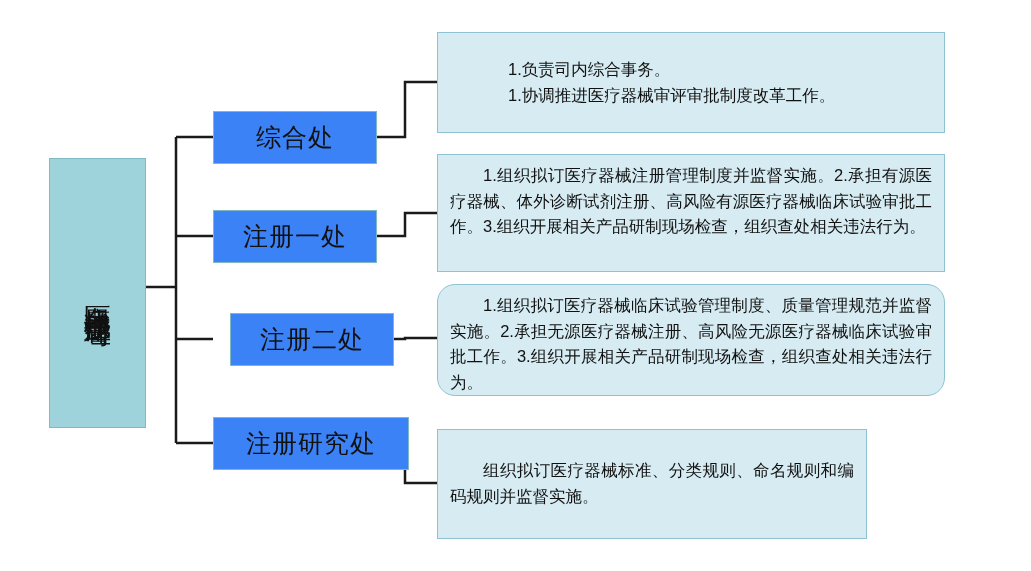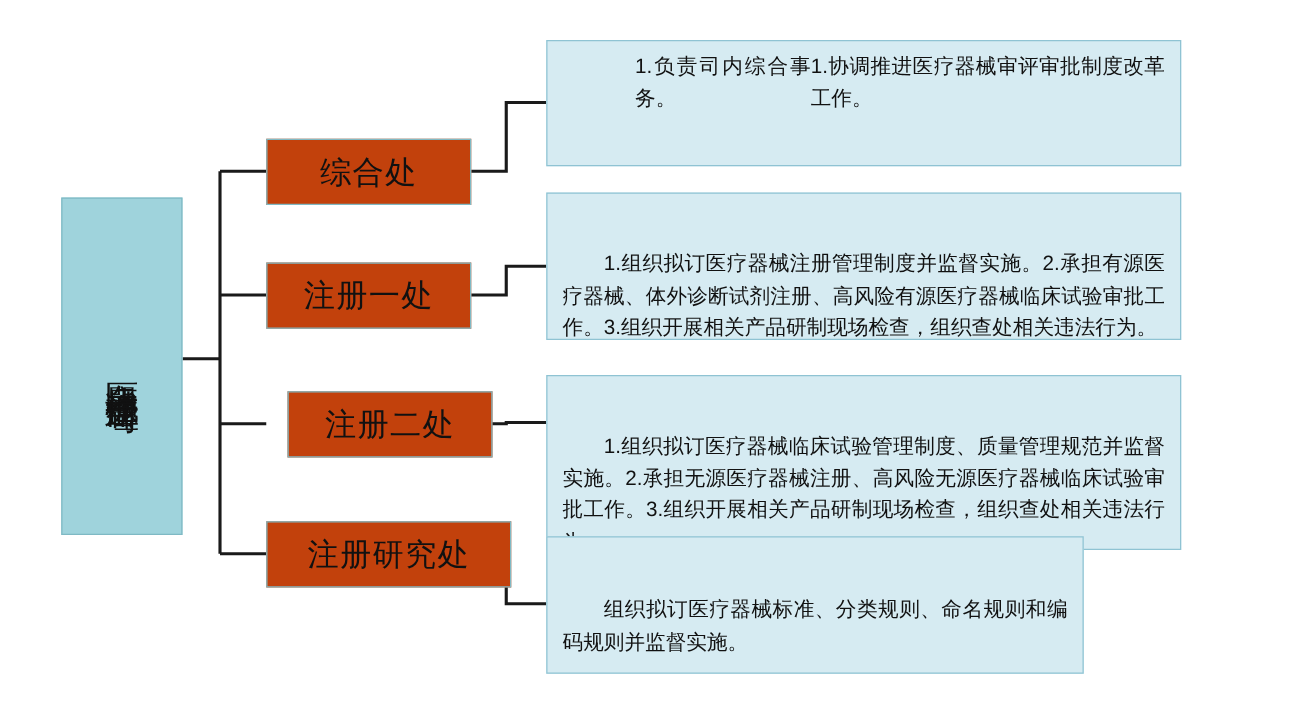--- a/index.html
+++ b/index.html
@@ -21,21 +21,21 @@
     position: absolute;
     left: 0;
     top: 0;
     width: 1031px;
     height: 571px;
     pointer-events: none;
   }
   .node {
     position: absolute;
     box-sizing: border-box;
-    background: #c2410c;
+    background: #3b82f6;
     border: 1px solid #7fb9c4;
     display: flex;
     align-items: center;
     justify-content: center;
     text-align: center;
     color: #111111;
   }
   .root-node {
     background: #9fd3dc;
     border: 1px solid #7fb9c4;
@@ -60,21 +60,20 @@
     text-align: justify;
     text-justify: inter-ideograph;
     overflow: hidden;
   }
   .desc-line {
     display: block;
     white-space: pre-wrap;
   }
   .desc-indent {
     text-indent: 2em;
-    margin-top: 36px;
   }
 </style>
 </head>
 <body>
 
 <div id="canvas">
 
   <svg class="connectors" viewBox="0 0 1031 571">
 
     <path d="M146,287 L176,287" stroke="#1a1a1a" stroke-width="2.5" fill="none"></path>
@@ -105,30 +104,30 @@
   </div>
 
   <div class="node dept-node" style="left:230px; top:313px; width:164px; height:53px;">
     <span>注册二处</span>
   </div>
 
   <div class="node dept-node" style="left:213px; top:417px; width:196px; height:53px;align-items:center;">
     <span>注册研究处</span>
   </div>
 
-  <div class="desc" style="left:437px; top:32px; width:508px; height:101px; display:flex; flex-direction:row; justify-content:center; padding-left:70px;">
+  <div class="desc" style="left:437px; top:32px; width:508px; height:101px; display:flex; flex-direction:column; justify-content:center; padding-left:70px;">
     <span class="desc-line">1.负责司内综合事务。</span>
     <span class="desc-line">1.协调推进医疗器械审评审批制度改革工作。</span>
   </div>
 
   <div class="desc" style="left:437px; top:154px; width:508px; height:118px;">
     <span class="desc-line desc-indent">1.组织拟订医疗器械注册管理制度并监督实施。2.承担有源医疗器械、体外诊断试剂注册、高风险有源医疗器械临床试验审批工作。3.组织开展相关产品研制现场检查，组织查处相关违法行为。</span>
   </div>
 
-  <div class="desc" style="left:437px; top:300px; width:508px; height:140px;">
+  <div class="desc" style="left:437px; top:284px; width:508px; height:112px;border-radius:18px;">
     <span class="desc-line desc-indent">1.组织拟订医疗器械临床试验管理制度、质量管理规范并监督实施。2.承担无源医疗器械注册、高风险无源医疗器械临床试验审批工作。3.组织开展相关产品研制现场检查，组织查处相关违法行为。</span>
   </div>
 
   <div class="desc" style="left:437px; top:429px; width:430px; height:110px; display:flex; flex-direction:column; justify-content:center;">
     <span class="desc-line desc-indent">组织拟订医疗器械标准、分类规则、命名规则和编码规则并监督实施。</span>
   </div>
 
 </div>
 
 </body></html>

